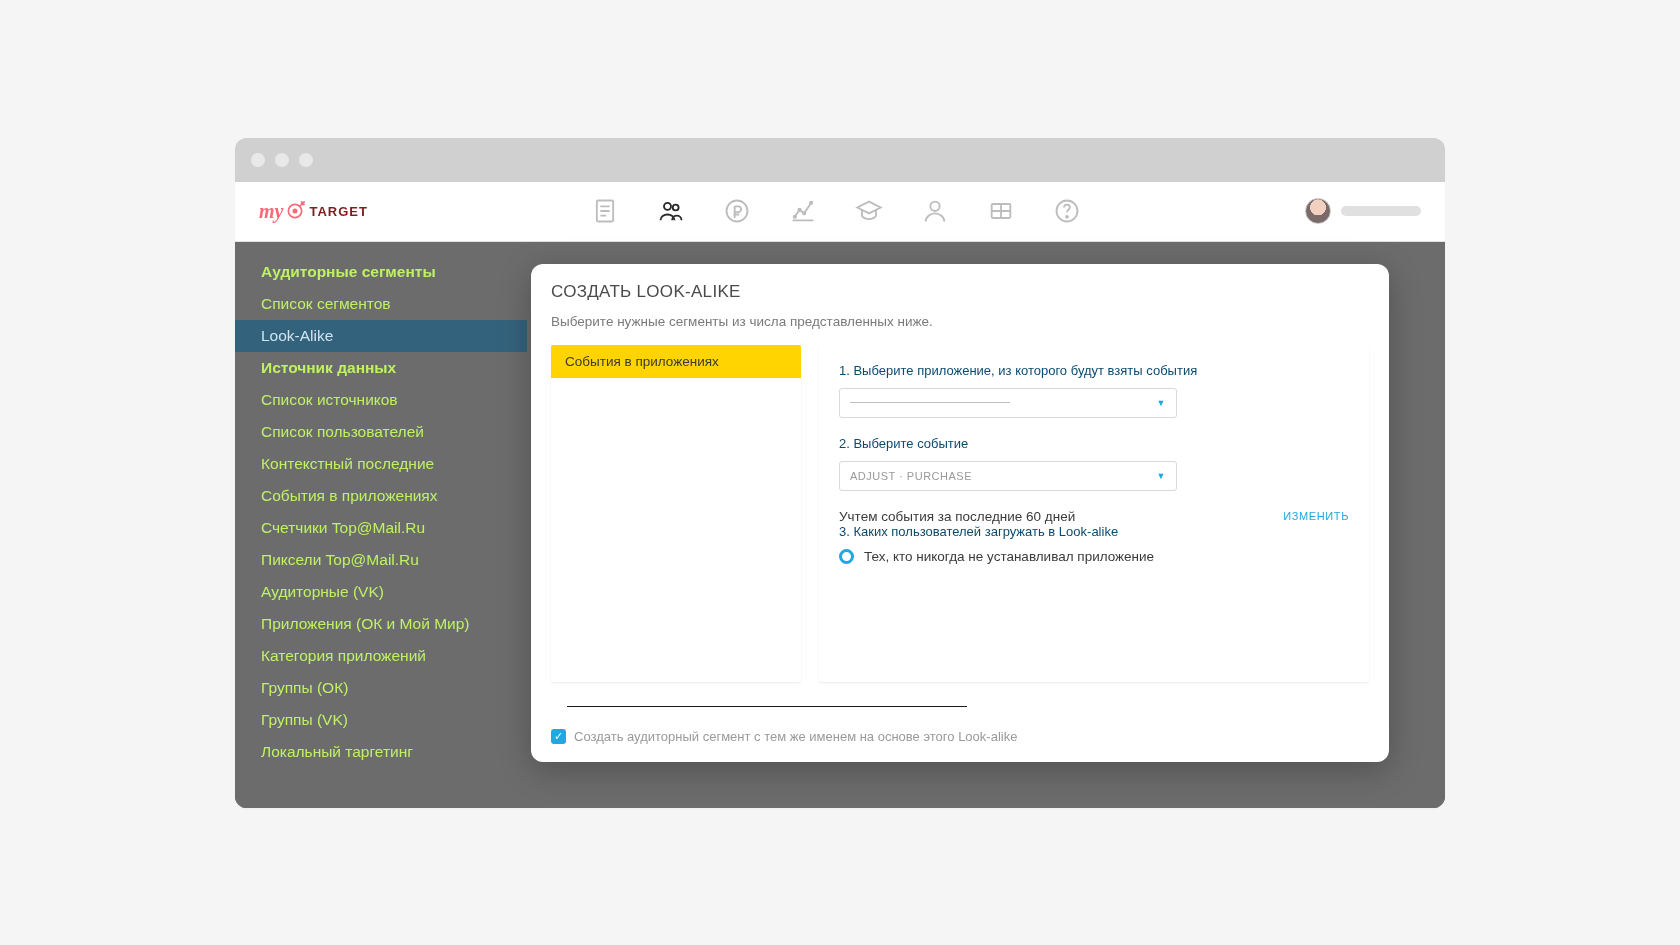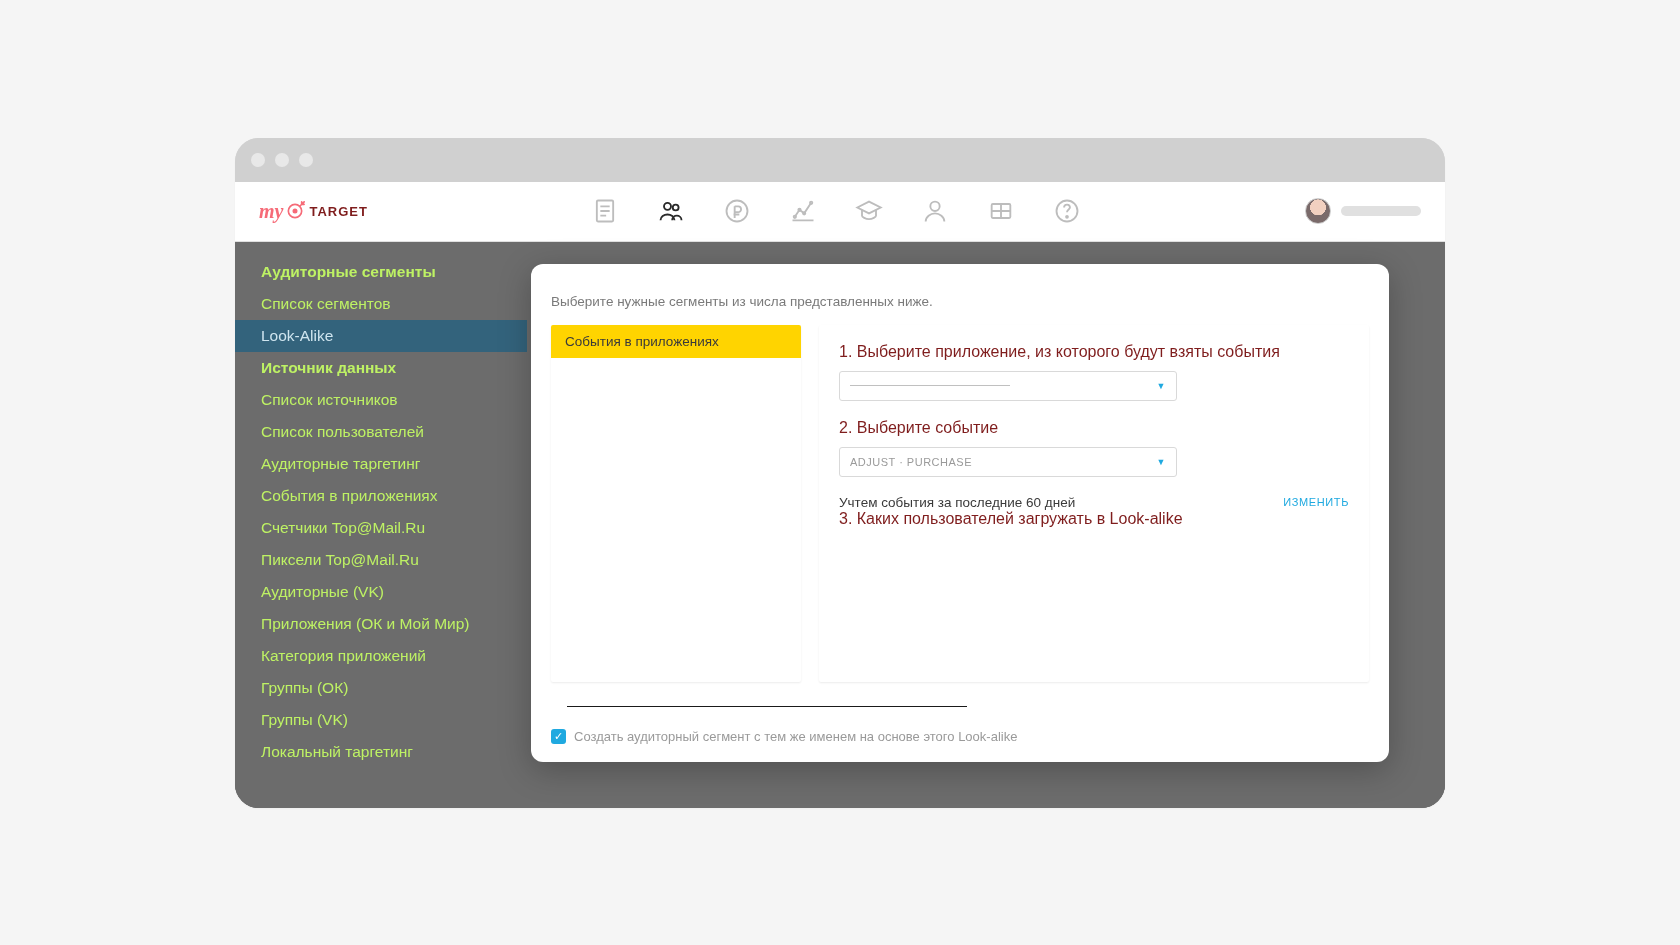--- a/index.html
+++ b/index.html
@@ -10,21 +10,21 @@
     height: 945px;
     overflow: hidden;
     display: flex;
     align-items: center;
     justify-content: center;
   }
   .browser-window {
     width: 1210px;
     height: 670px;
     background: #d0d0d0;
-    border-radius: 24px;
+    border-radius: 12px;
     overflow: hidden;
     display: flex;
     flex-direction: column;
     box-shadow: 0 1px 2px rgba(0,0,0,0.03);
   }
   .browser-chrome {
     height: 44px;
     background: #d0d0d0;
     display: flex;
     align-items: center;
@@ -172,22 +172,22 @@
     padding: 9px 14px;
   }
   .right-pane {
     flex: 1;
     background: #ffffff;
     box-shadow: 0 1px 2px rgba(0,0,0,0.08);
     border-radius: 2px;
     padding: 18px 20px;
   }
   .step-label {
-    font-size: 16px;
-    color: #7f1d1d;
+    font-size: 13px;
+    color: #0c4a6e;
     margin-bottom: 10px;
   }
   .select-box {
     border: 1px solid #d9d9d9;
     border-radius: 3px;
     height: 30px;
     display: flex;
     align-items: center;
     justify-content: space-between;
     padding: 0 10px;
@@ -337,35 +337,36 @@
     </div>
 
     <div class="workspace">
       <div class="sidebar">
         <div class="sidebar-item heading">Аудиторные сегменты</div>
         <div class="sidebar-item">Список сегментов</div>
         <div class="sidebar-item selected">Look-Alike</div>
         <div class="sidebar-item heading">Источник данных</div>
         <div class="sidebar-item">Список источников</div>
         <div class="sidebar-item">Список пользователей</div>
-        <div class="sidebar-item">Аудиторные таргетинг</div>
+        <div class="sidebar-item">Контекстный последние</div>
         <div class="sidebar-item">События в приложениях</div>
         <div class="sidebar-item">Счетчики Top@Mail.Ru</div>
         <div class="sidebar-item">Пиксели Top@Mail.Ru</div>
         <div class="sidebar-item">Аудиторные (VK)</div>
         <div class="sidebar-item">Приложения (ОК и Мой Мир)</div>
         <div class="sidebar-item">Категория приложений</div>
         <div class="sidebar-item">Группы (ОК)</div>
         <div class="sidebar-item">Группы (VK)</div>
         <div class="sidebar-item">Локальный таргетинг</div>
       </div>
       <div class="content"></div>
     </div>
 
     <div class="modal">
+      <div class="modal-title">СОЗДАТЬ LOOK-ALIKE</div>
       <div class="modal-sub">Выберите нужные сегменты из числа представленных ниже.</div>
 
       <div class="modal-body">
         <div class="left-pane">
           <div class="source-tab">События в приложениях</div>
         </div>
 
         <div class="right-pane">
           <div class="step-label">1. Выберите приложение, из которого будут взяты события</div>
           <div class="select-box">
@@ -379,20 +380,24 @@
             <span class="caret">▼</span>
           </div>
 
           <div class="period-row">
             <span>Учтем события за последние 60 дней</span>
             <span class="change-link">ИЗМЕНИТЬ</span>
           </div>
 
           <div class="step-label">3. Каких пользователей загружать в Look-alike</div>
 
+          <div class="radio-row">
+            <div class="radio checked"></div>
+            <span>Тех, кто никогда не устанавливал приложение</span>
+          </div>
         </div>
       </div>
 
       <div class="modal-footer">
         <div class="name-line"></div>
         <div class="checkbox-row">
           <div class="checkbox">✓</div>
           <span>Создать аудиторный сегмент с тем же именем на основе этого Look-alike</span>
         </div>
       </div>

